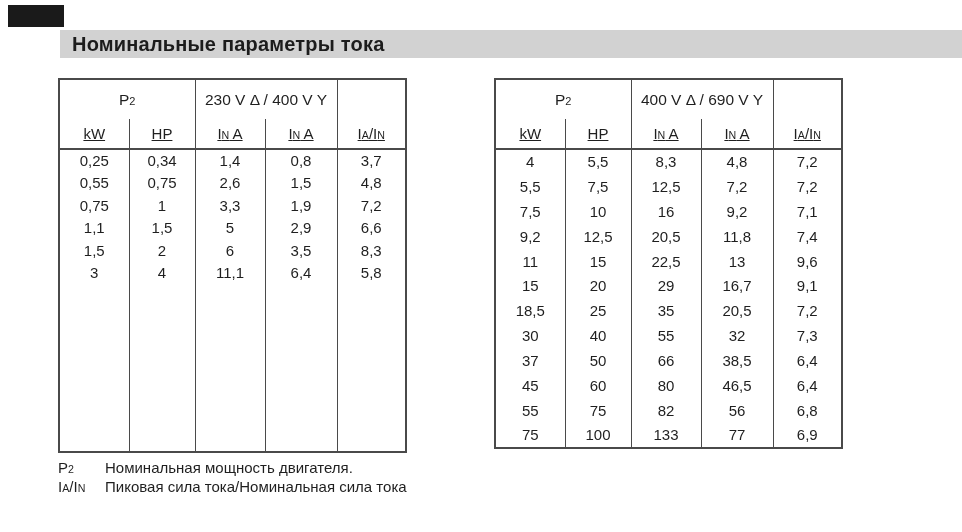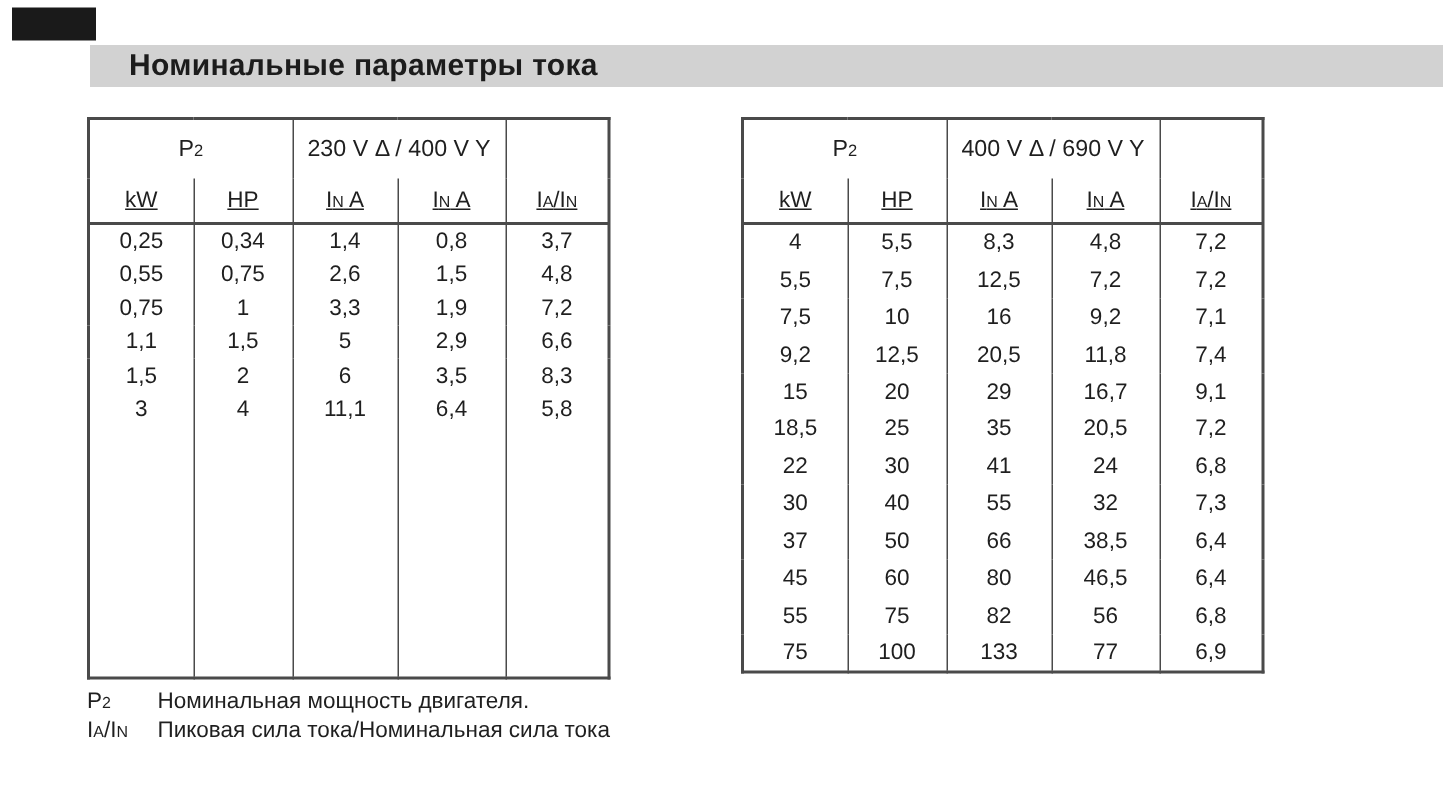--- a/index.html
+++ b/index.html
@@ -23,21 +23,21 @@
     left: 60px; top: 30px;
     width: 902px; height: 28px;
     background: #d2d2d2;
     display: flex;
     align-items: center;
   }
   .header-bar .title {
     font-size: 20px;
     font-weight: bold;
     color: #1c1c1c;
-    padding-left: 26px;
+    padding-left: 12px;
     letter-spacing: 0.2px;
     white-space: nowrap;
   }
   table.t {
     position: absolute;
     border-collapse: collapse;
     table-layout: fixed;
     border: 2px solid #4a4a4a;
     background: #ffffff;
   }
@@ -209,39 +209,39 @@
           <td>7,1</td>
         </tr>
         <tr class="drow">
           <td class="br">9,2</td>
           <td class="br">12,5</td>
           <td class="br">20,5</td>
           <td class="br">11,8</td>
           <td>7,4</td>
         </tr>
         <tr class="drow">
+          <td class="br">11</td>
+          <td class="br">15</td>
+          <td class="br">22,5</td>
+          <td class="br">13</td>
+          <td>9,6</td>
+        </tr>
+        <tr class="drow">
           <td class="br">15</td>
           <td class="br">20</td>
           <td class="br">29</td>
           <td class="br">16,7</td>
           <td>9,1</td>
         </tr>
         <tr class="drow">
           <td class="br">18,5</td>
           <td class="br">25</td>
           <td class="br">35</td>
           <td class="br">20,5</td>
           <td>7,2</td>
-        </tr>
-        <tr class="drow">
-          <td class="br">22</td>
-          <td class="br">30</td>
-          <td class="br">41</td>
-          <td class="br">24</td>
-          <td>6,8</td>
         </tr>
         <tr class="drow">
           <td class="br">30</td>
           <td class="br">40</td>
           <td class="br">55</td>
           <td class="br">32</td>
           <td>7,3</td>
         </tr>
         <tr class="drow">
           <td class="br">37</td>

